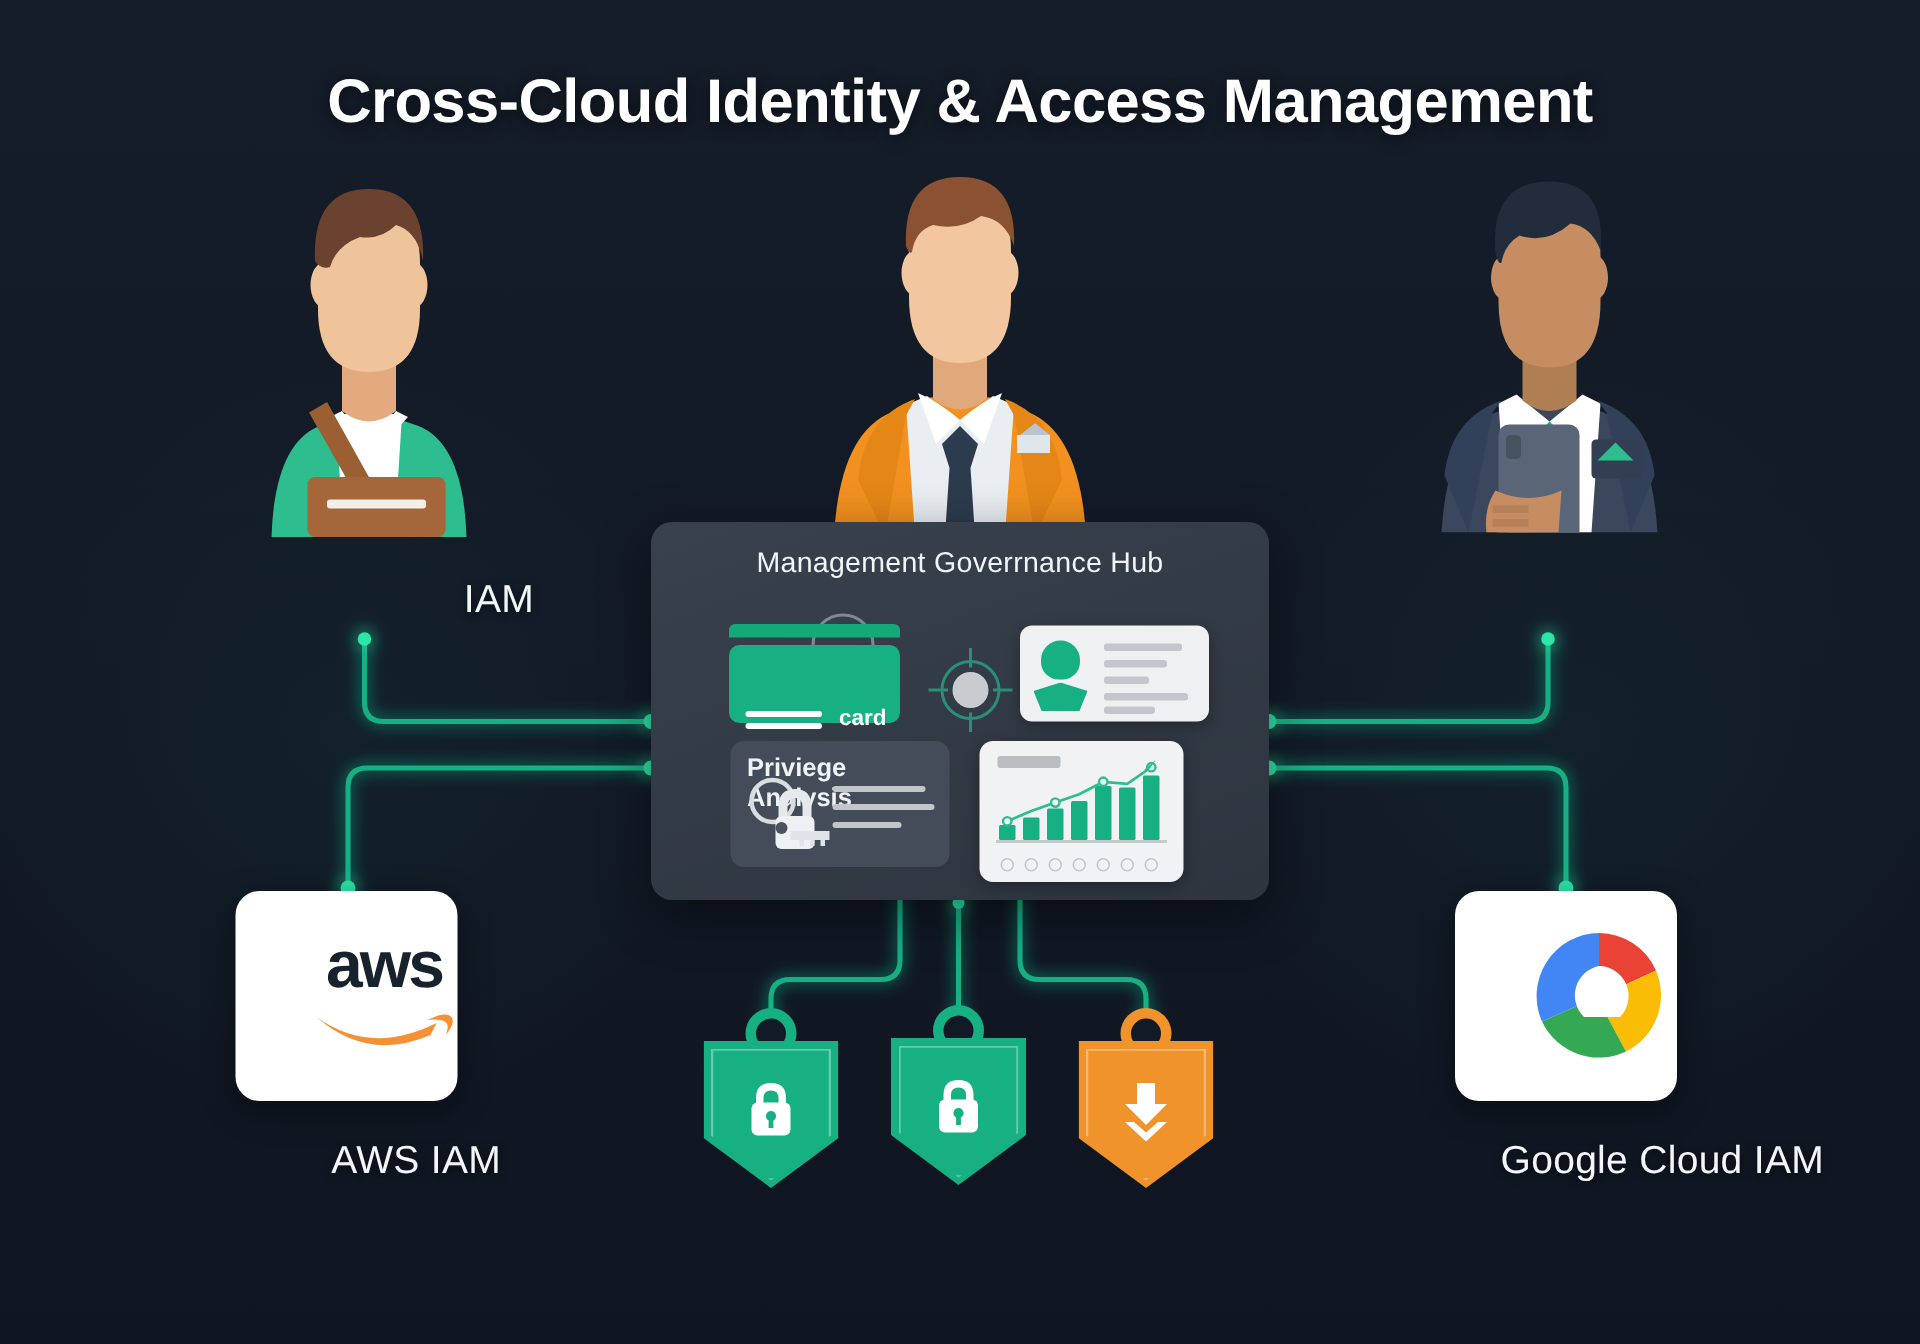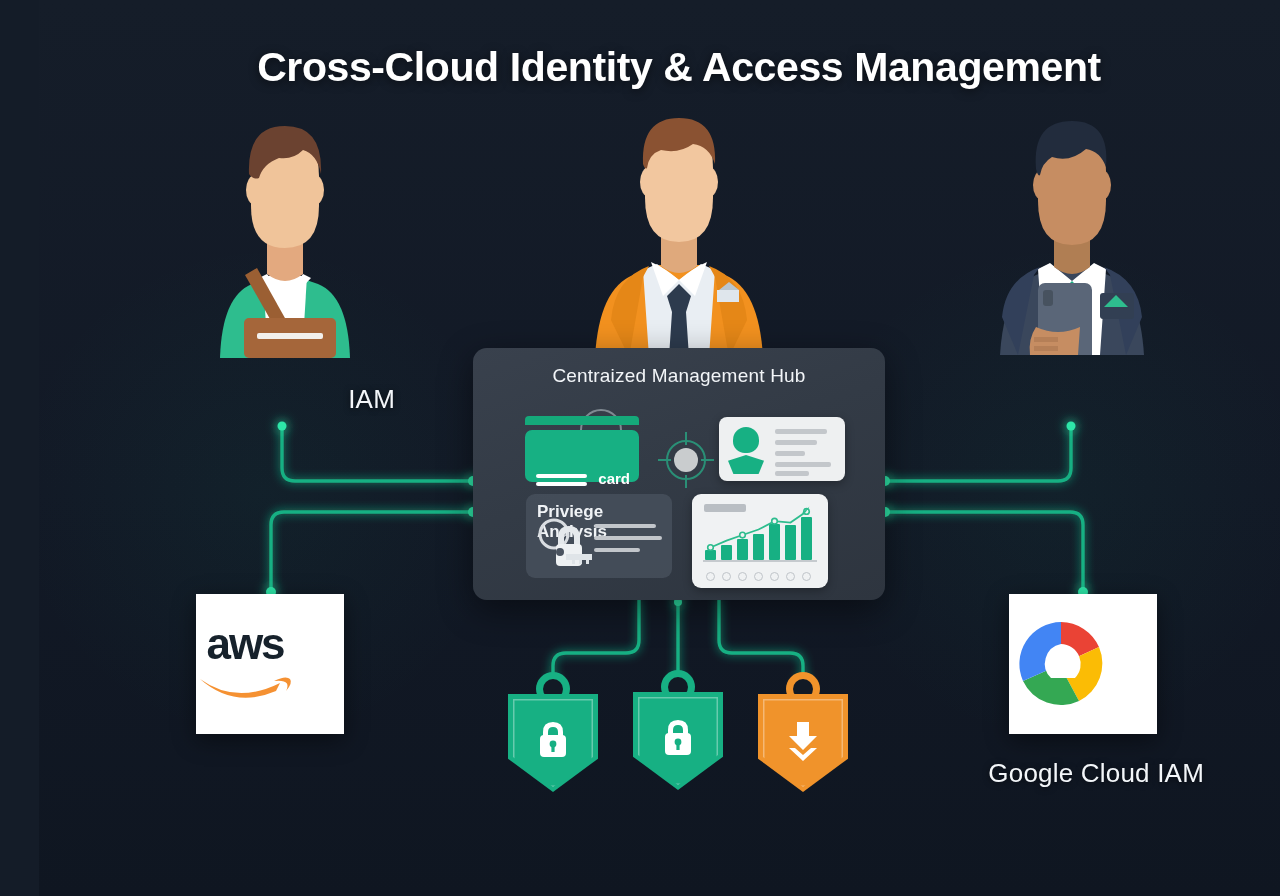--- a/index.html
+++ b/index.html
@@ -10,21 +10,20 @@
     font-family:"Liberation Sans", sans-serif;
     position:relative; overflow:hidden;
     background:#141c28;
   }
   #canvas {
     position:absolute; inset:0;
     background:
       radial-gradient(circle at 18% 55%, rgba(20,160,120,.06), transparent 22%),
       radial-gradient(circle at 82% 55%, rgba(20,160,120,.06), transparent 22%),
       linear-gradient(180deg,#151d29 0%,#121926 55%,#0f1621 100%);
-    margin-left: 39px;
   }
 
   
   #title {
     position:absolute; top:44px; left:0; width:1280px;
     text-align:center;
     font-size:41px; font-weight:bold; color:#ffffff;
     letter-spacing:-.4px;
     text-shadow:0 2px 10px rgba(0,0,0,.55);
   }
@@ -100,23 +99,23 @@
      background:#f0f2f3; border-radius:9px; box-shadow:0 3px 10px rgba(0,0,0,.3);}
   #chart .ctitle { position:absolute; left:12px; top:10px; width:42px; height:8px;
      background:#b9bec3; border-radius:2px; }
   #chart .baseline { position:absolute; left:11px; bottom:26px; width:114px; height:2px; background:#c5cace; }
   #chart .bar { position:absolute; bottom:28px; width:11px; background:#17b083; border-radius:1px; }
   #chart .sq { position:absolute; bottom:7px; width:9px; height:9px;
      border:1.4px solid #bfc4c9; border-radius:50%; }
 
   
   .logo-card {
-    position:absolute; background:#ffffff; border-radius:0;
+    position:absolute; background:#ffffff; border-radius:16px;
     box-shadow:0 6px 22px rgba(0,0,0,.45);
-    display:flex; align-items:center; justify-content:flex-start;
+    display:flex; align-items:center; justify-content:flex-end;
   }
   #aws-card { left:157px; top:594px; width:148px; height:140px; }
   #gcp-card { left:970px; top:594px; width:148px; height:140px; }
   .aws-text { font-size:44px; font-weight:bold; color:#17222c; letter-spacing:-2px; line-height:.8; }
 
   
   .badge { position:absolute; width:90px; height:120px; }
   .badge .cap { position:absolute; left:50%; top:0; transform:translateX(-50%);
      width:34px; height:34px; border-radius:50%; }
   .badge .cap-hole { position:absolute; left:50%; top:7px; transform:translateX(-50%);
@@ -238,21 +237,21 @@
       </g>
       <path d="M80 100 h36 v52 q-18 14-36 0 z" fill="#b07e53"></path>
       <ellipse cx="68" cy="70" rx="9" ry="15" fill="#c68d62"></ellipse>
       <ellipse cx="128" cy="70" rx="9" ry="15" fill="#c68d62"></ellipse>
       <path d="M64 56 q0-44 34-44 q34 0 34 44 v30 q0 44-34 44 q-34 0-34-44 z" fill="#c68d62"></path>
       <path d="M62 54 q-4-48 36-48 q38 0 34 46 q-6-16-20-18 q-16 14-34 8 q-10 6-12 18 q-2 2-4-6 z" fill="#222c3d"></path>
     </svg>
   </div>
 
   <div id="hub">
-    <div id="hub-title">Centraized Management Hub</div>
+    <div id="hub-title">Management Goverrnance Hub</div>
 
     <div class="widget" id="cc">
       <div class="ring"></div>
       <div class="stripe-top"></div>
       <div class="body">
         <div class="line l1"></div>
         <div class="line l2"></div>
         <div class="cardtxt">card</div>
       </div>
     </div>
@@ -324,31 +323,32 @@
 
   <div class="logo-card" id="aws-card">
     <div style="text-align:center;">
       <div class="aws-text">aws</div>
       <svg width="98" height="30" viewBox="0 0 98 30" style="margin-top:6px;">
         <path d="M4 11 q36 26 80 4 l-4 8 q-42 18-76-12 z" fill="#f59132"></path>
         <path d="M78 13 q12-6 16-2 q3 4-4 12 q6-12-12-10 z" fill="#f59132"></path>
       </svg>
     </div>
   </div>
+  <div class="node-label" style="left:134px;top:758px;width:200px;">AWS IAM</div>
 
   <div class="logo-card" id="gcp-card">
     <svg width="104" height="100" viewBox="0 0 104 100">
       <path d="M52 8 a42 42 0 0 1 38 25 l-26 12 a14 14 0 0 0 -12 -8 z" fill="#ea4335"></path>
       <path d="M90 33 a42 42 0 0 1 -20 54 l-14 -26 a14 14 0 0 0 8 -16 z" fill="#fbbc05"></path>
       <path d="M70 87 a42 42 0 0 1 -56 -20 l27 -12 a14 14 0 0 0 15 6 z" fill="#34a853"></path>
       <path d="M14 67 a42 42 0 0 1 38 -59 l0 29 a14 14 0 0 0 -11 18 z" fill="#4285f4"></path>
       <path d="M52 30 a20 20 0 0 1 14 34 l-24 0 a20 20 0 0 1 10 -34 z" fill="#ffffff"></path>
     </svg>
   </div>
-  <div class="node-label" style="left:925px;top:758px;width:240px;">Google Cloud IAM</div>
+  <div class="node-label" style="left:976px;top:758px;width:240px;">Google Cloud IAM</div>
 
   <div class="badge" style="left:469px;top:672px;">
     <div class="cap" style="background:#17b083;"></div>
       <div class="cap-hole"></div>
     <div class="shield" style="background:#17b083;"></div>
       <div class="inner"></div>
     <svg width="34" height="40" viewBox="0 0 34 40">
       <path d="M7 16 v-4 q0-10 10-10 q10 0 10 10 v4 h-5 v-4 q0-5-5-5 q-5 0-5 5 v4 z" fill="#ffffff"></path>
       <rect x="4" y="15" width="26" height="22" rx="4" fill="#ffffff"></rect>
       <circle cx="17" cy="24" r="3.4" fill="#17b083"></circle>

